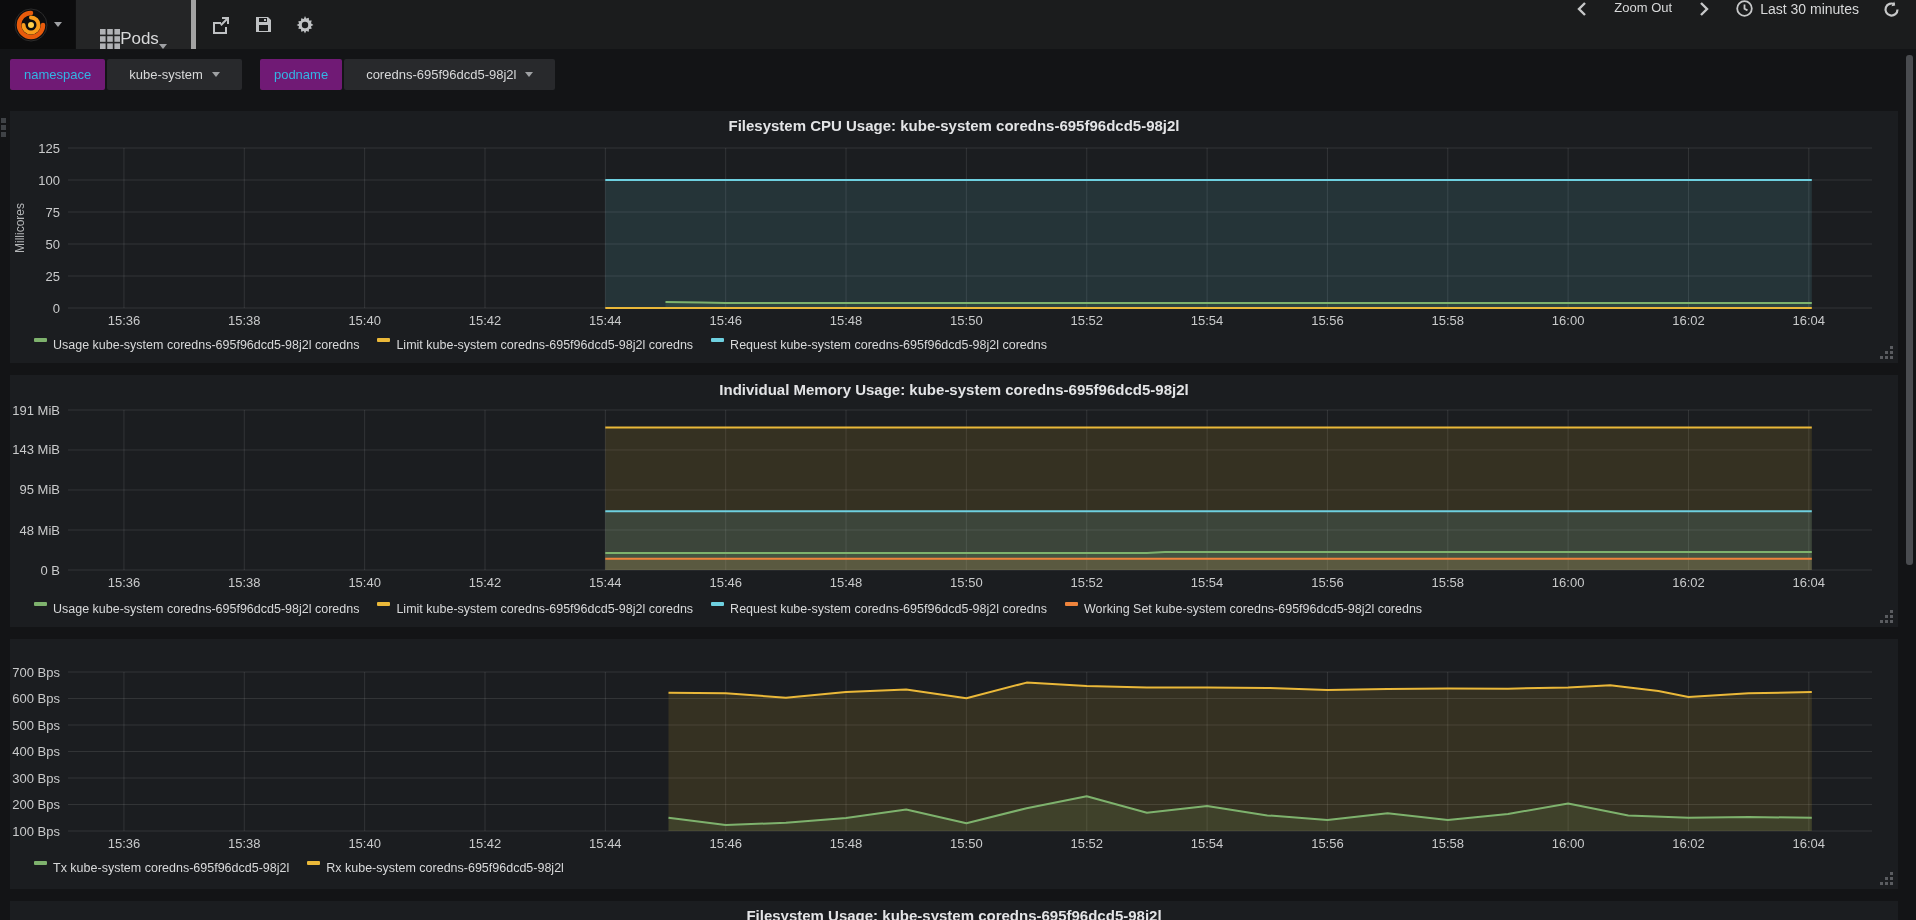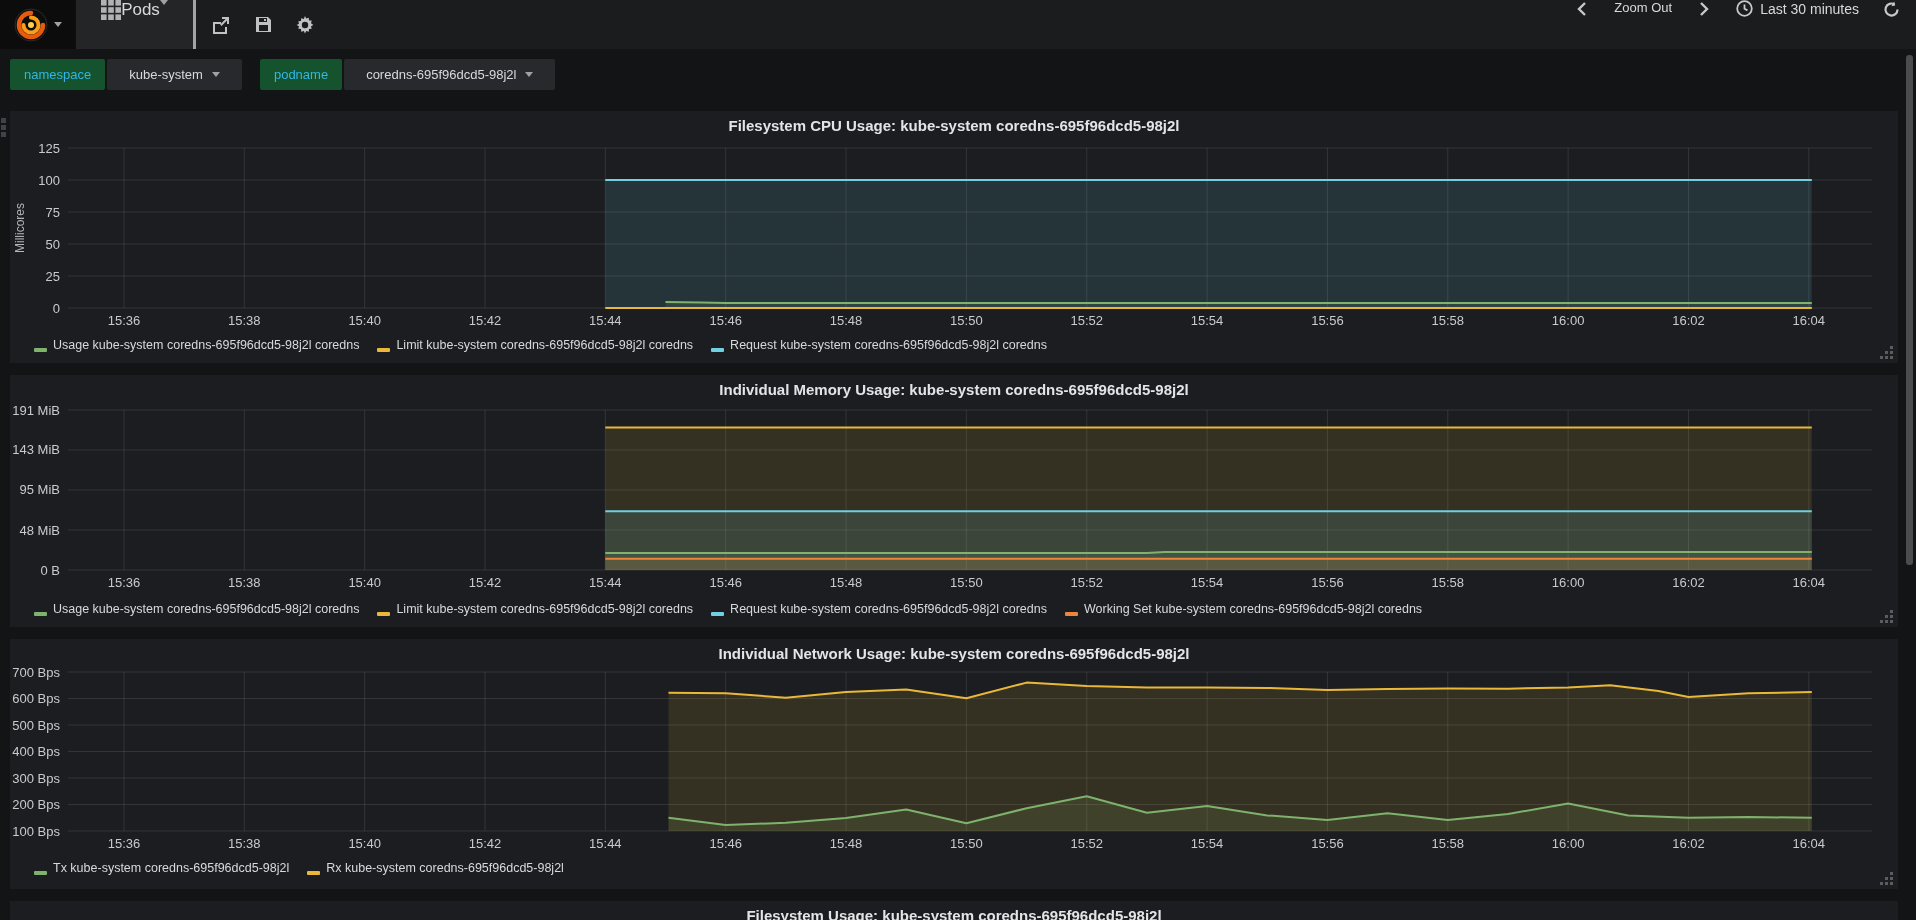--- a/index.html
+++ b/index.html
@@ -5,47 +5,47 @@
   * { margin:0; padding:0; box-sizing:border-box; }
   html,body { width:1916px; height:920px; overflow:hidden; background:#131416;
               font-family:"Liberation Sans", sans-serif; }
   #app { position:absolute; inset:0; width:1916px; height:920px; background:#131416; }
 
   
   .navbar { position:absolute; left:0; top:0; width:1916px; height:49px; background:#1b1c1d; }
   .logo-block { position:absolute; left:0; top:0; width:75px; height:49px; background:#0c0c0d;
                 display:flex; align-items:center; justify-content:center; gap:6px; cursor:pointer; }
   .dash-block { position:absolute; left:75px; top:0; width:121px; height:49px; background:#242526;
-                border-right:3px solid #a3a3a3; border-left:1px solid #0f0f10;
-                display:flex; align-items:flex-start; justify-content:center; cursor:pointer; }
+                border-right:5px solid #a3a3a3; border-left:1px solid #0f0f10;
+                display:flex; align-items:flex-end; justify-content:center; cursor:pointer; }
   .dash-title { color:#d8d9da; font-size:17px; }
   .caret { width:0; height:0; border-left:4px solid transparent; border-right:4px solid transparent;
            border-top:5px solid #9fa1a4; display:inline-block; }
   .nav-icons { position:absolute; left:196px; top:0; height:49px; display:flex; align-items:center; gap:24px; padding-left:16px; }
   .nav-ic { width:18px; height:18px; display:flex; align-items:center; justify-content:center; cursor:pointer; }
   .nav-right { position:absolute; right:16px; top:0; height:49px; display:flex; align-items:flex-start; gap:23px; color:#d8d9da; }
   .nav-right .txt13 { font-size:13px; cursor:pointer; }
   .nav-right .txt14 { font-size:14px; cursor:pointer; }
   .timepicker { display:flex; align-items:center; gap:7px; cursor:pointer; }
 
   
   .submenu { position:absolute; left:10px; top:59px; height:31px; display:flex; align-items:center; }
-  .var-label { height:31px; display:flex; align-items:center; padding:0 14px; background:#14532d;
+  .var-label { height:31px; display:flex; align-items:center; padding:0 14px; background:#701a75;
                color:#33b5e5; font-size:13px; border-radius:2px; }
   .var-value { height:31px; display:flex; align-items:center; gap:9px; padding:0 22px; background:#28292c;
                color:#d8d9da; font-size:13px; border-radius:2px; margin-left:2px; cursor:pointer; }
   .var-gap { width:18px; }
 
   
   .panel { position:absolute; left:10px; width:1888px; background:#1b1d20; }
   .panel-title { position:absolute; left:0; top:6px; width:100%; text-align:center;
                  color:#e3e4e6; font-size:15px; font-weight:700; cursor:pointer; }
   .chart-svg { position:absolute; left:0; top:0; }
   .legend { position:absolute; left:24px; display:flex; gap:18px; align-items:center; }
-  .legend-item { display:flex; align-items:flex-end; gap:6px; cursor:pointer; }
+  .legend-item { display:flex; align-items:flex-start; gap:6px; cursor:pointer; }
   .legend-icon { width:13px; height:4px; border-radius:1px; display:inline-block; }
   .legend-label { color:#d8d9da; font-size:12.5px; white-space:nowrap; }
 
   .grip { position:absolute; right:4px; bottom:3px; cursor:nwse-resize; }
   .row-handle { position:absolute; left:1px; top:118px; width:7px; display:flex; flex-direction:column; gap:2px; cursor:move; }
   .row-handle i { width:5px; height:5px; background:#3f4246; display:block; }
 
   .scrollbar-thumb { position:absolute; right:3px; top:55px; width:7px; height:510px;
                      background:#4a4c50; border-radius:3px; cursor:pointer; }
 </style>
@@ -305,21 +305,20 @@
           <rect x="10" y="5" width="3" height="3"></rect>
           <rect x="5" y="5" width="3" height="3"></rect>
           <rect x="10" y="10" width="3" height="3"></rect>
           <rect x="5" y="10" width="3" height="3"></rect>
           <rect x="0" y="10" width="3" height="3"></rect>
         </g>
     </svg>
   </div>
 
   <div class="panel" style="top:639px; height:250px;">
-    <div class="panel-title">Individual Network Usage: kube-system coredns-695f96dcd5-98j2l</div>
     <svg class="chart-svg" width="1888" height="250" viewBox="0 0 1888 250">
         <line x1="58" y1="192" x2="1862" y2="192" stroke="rgba(255,255,255,0.10)"></line>
         <line x1="58" y1="165.5" x2="1862" y2="165.5" stroke="rgba(255,255,255,0.10)"></line>
         <line x1="58" y1="139" x2="1862" y2="139" stroke="rgba(255,255,255,0.10)"></line>
         <line x1="58" y1="112.5" x2="1862" y2="112.5" stroke="rgba(255,255,255,0.10)"></line>
         <line x1="58" y1="86" x2="1862" y2="86" stroke="rgba(255,255,255,0.10)"></line>
         <line x1="58" y1="59.5" x2="1862" y2="59.5" stroke="rgba(255,255,255,0.10)"></line>
         <line x1="58" y1="33" x2="1862" y2="33" stroke="rgba(255,255,255,0.10)"></line>
         <line x1="113.9613075383589" y1="33" x2="113.9613075383589" y2="192" stroke="rgba(255,255,255,0.10)"></line>
         <line x1="234.30820547031357" y1="33" x2="234.30820547031357" y2="192" stroke="rgba(255,255,255,0.10)"></line>

